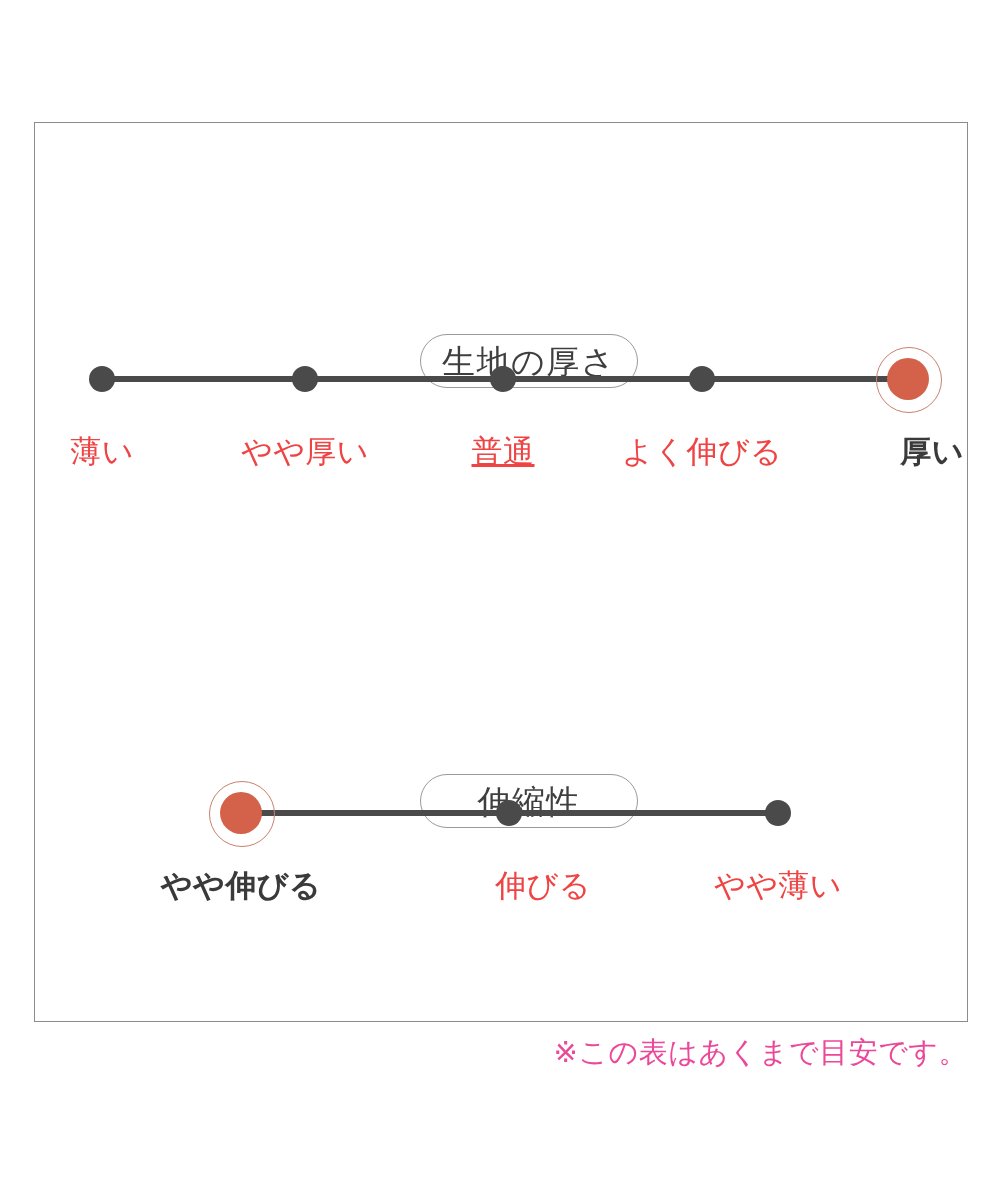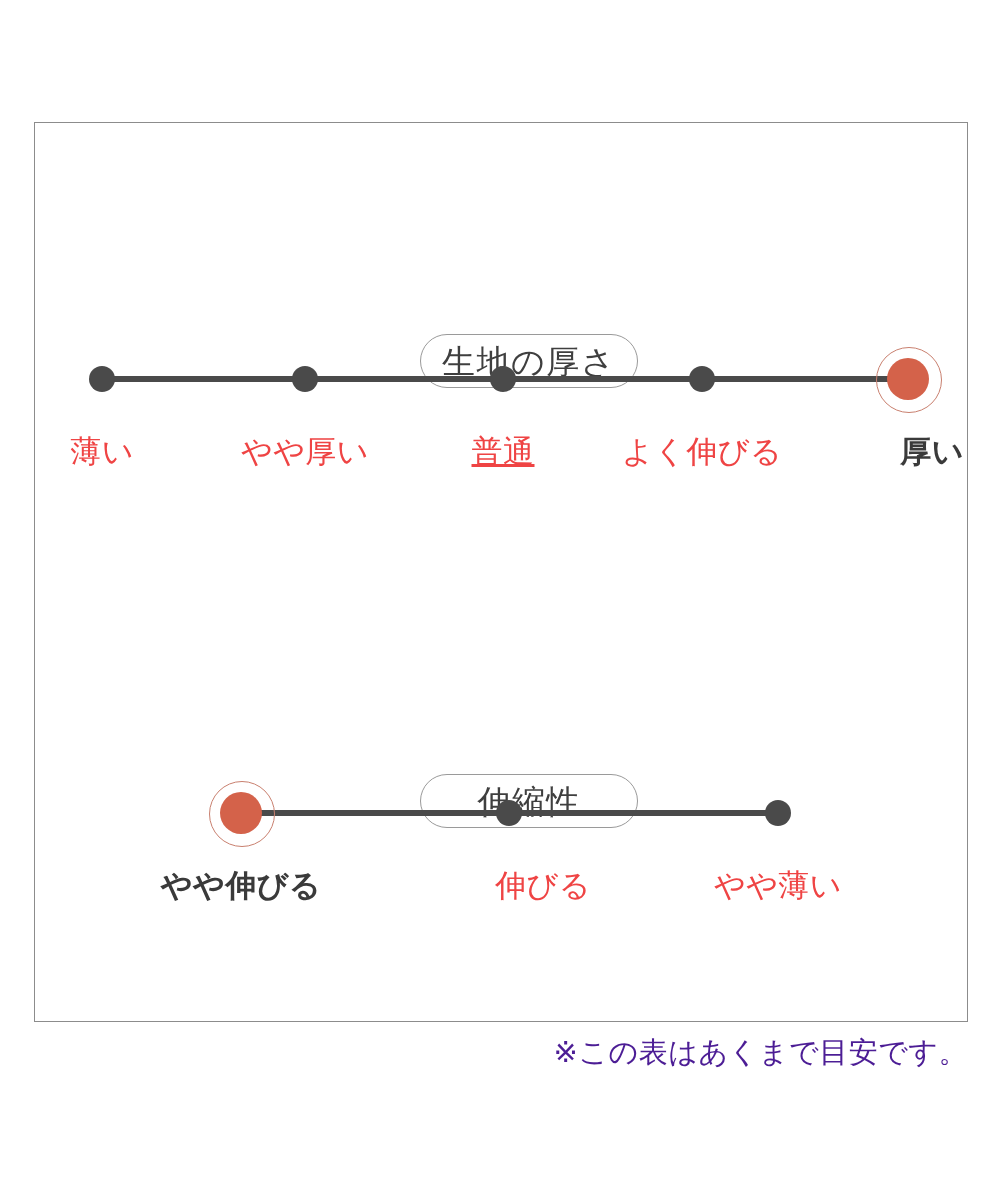--- a/index.html
+++ b/index.html
@@ -125,21 +125,21 @@
     color: #3a3a3a;
   }
 
   
   .footnote {
     position: absolute;
     right: 32px;
     top: 1038px;
     font-size: 29px;
     line-height: 1;
-    color: #4c1d95;
+    color: #ec4899;
     letter-spacing: 0.5px;
     white-space: nowrap;
   }
 </style>
 </head>
 <body>
 
 <div id="canvas">
 
   <div class="panel">

